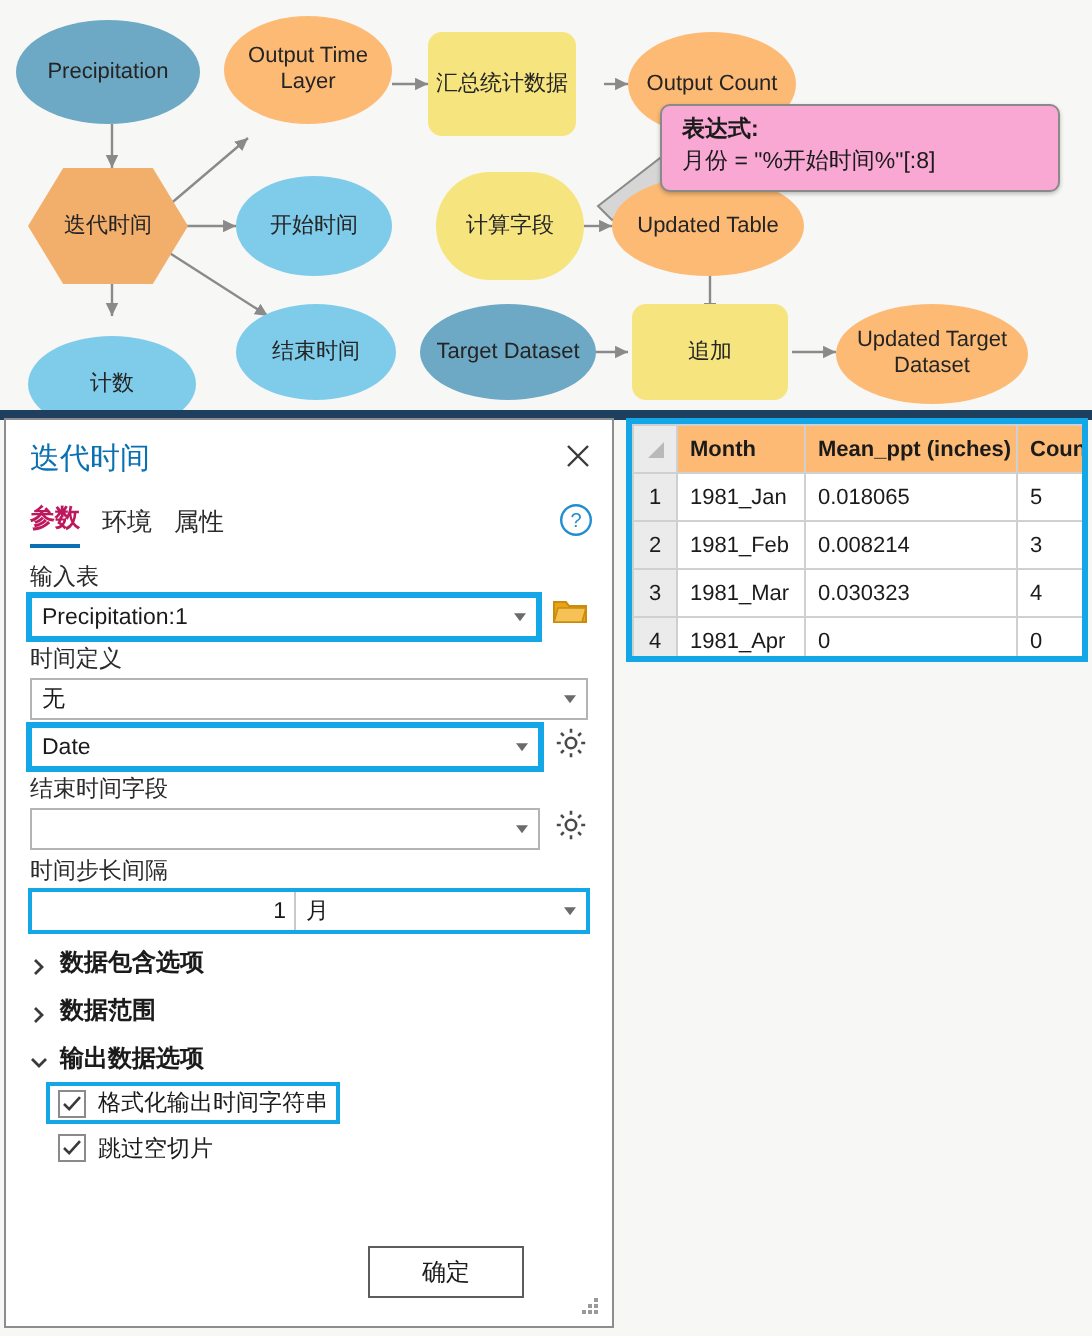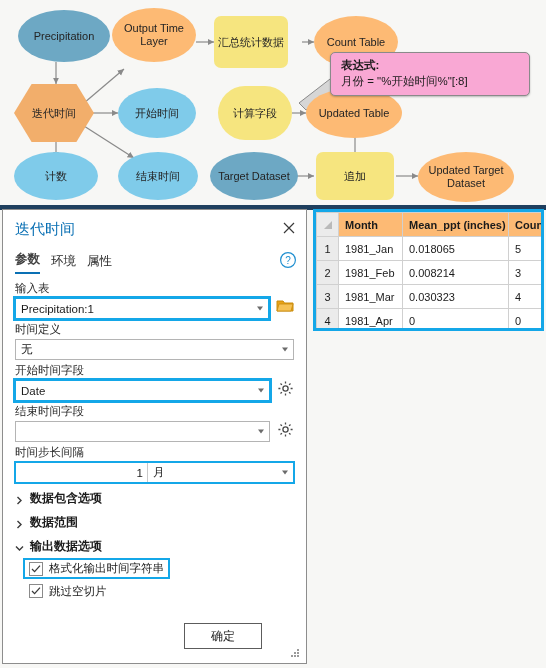--- a/index.html
+++ b/index.html
@@ -45,21 +45,21 @@
   
   .gp{
     position:absolute;left:2px;top:209px;width:305px;height:455px;
     background:#ffffff;border:1px solid #8d8d8d;box-sizing:border-box;
   }
   .gp-title{position:absolute;left:12px;top:10px;font-size:15px;color:#0a70b4;}
   .gp-close{position:absolute;right:9px;top:10px;width:16px;height:16px;cursor:pointer;}
   .gp-close svg{display:block;}
   .gp-tabs{position:absolute;left:12px;top:41px;display:flex;gap:11px;align-items:flex-end;}
   .gp-tab{font-size:12.5px;color:#2b2b2b;padding-bottom:4px;cursor:pointer;}
-  .gp-tab.active{font-weight:bold;border-bottom:2px solid #0a70b4;color:#404040;}
+  .gp-tab.active{font-weight:bold;border-bottom:2px solid #0a70b4;color:#be185d;}
   .gp-help{position:absolute;right:9px;top:41px;width:18px;height:18px;cursor:pointer;}
   .gp-help svg{display:block;}
 
   .gp-body{position:absolute;left:0;top:68px;width:303px;}
   .fld{padding:0 12px;margin-top:3px;position:relative;}
   .fld-label{font-size:11.5px;color:#2b2b2b;margin-bottom:2px;}
   .ctl{
     position:relative;height:21px;border:1px solid #b4b4b4;background:#fff;box-sizing:border-box;
     display:flex;align-items:center;padding:0 18px 0 5px;font-size:11.5px;color:#1b1b1b;
   }
@@ -129,53 +129,53 @@
         <path d="M292,113 L306,113"></path>
         <path d="M355,136 L355,158"></path>
         <path d="M296,176 L314,176"></path>
         <path d="M396,176 L418,176"></path>
       </g>
       <g stroke="#8a8a8a" stroke-width="1" fill="#d6d6d6">
         <path d="M299,103 L352,62 L372,70 L306,110 Z"></path>
       </g>
     </svg>
 
-    <div class="node oval blue-dark" style="left:18px;top:10px;width:92px;height:52px;justify-content:center;">
+    <div class="node oval blue-dark" style="left:8px;top:10px;width:92px;height:52px;justify-content:center;">
       <span>Precipitation</span>
     </div>
 
     <div class="node oval green" style="left:112px;top:8px;width:84px;height:54px;">
       <span>Output Time Layer</span>
     </div>
 
     <div class="node yellow" style="left:214px;top:16px;width:74px;height:52px;">
       <span>汇总统计数据</span>
     </div>
 
     <div class="node oval green" style="left:314px;top:16px;width:84px;height:52px;">
-      <span>Count Table</span>
+      <span>Output Count</span>
     </div>
 
     <div class="node hex hexshape" style="left:14px;top:84px;width:80px;height:58px;">
       <span>迭代时间</span>
     </div>
 
     <div class="node oval blue-light" style="left:118px;top:88px;width:78px;height:50px;">
       <span>开始时间</span>
     </div>
 
     <div class="node yellow" style="left:218px;top:86px;width:74px;height:54px;border-radius:27px;">
       <span>计算字段</span>
     </div>
 
     <div class="node oval green" style="left:306px;top:88px;width:96px;height:50px;">
       <span>Updated Table</span>
     </div>
 
-    <div class="node oval blue-light" style="left:14px;top:152px;width:84px;height:48px;">
+    <div class="node oval blue-light" style="left:14px;top:168px;width:84px;height:48px;">
       <span>计数</span>
     </div>
 
     <div class="node oval blue-light" style="left:118px;top:152px;width:80px;height:48px;">
       <span>结束时间</span>
     </div>
 
     <div class="node oval blue-dark" style="left:210px;top:152px;width:88px;height:48px;">
       <span>Target Dataset</span>
     </div>
@@ -239,21 +239,20 @@
 
       <div class="fld">
         <div class="fld-label">时间定义</div>
         <div class="ctl">
           <span>无</span>
           <span class="caret"></span>
         </div>
       </div>
 
       <div class="fld">
-        <div class="fld-label">开始时间字段</div>
         <div class="row">
           <div class="ctl hl">
             <span>Date</span>
             <span class="caret"></span>
           </div>
           <span class="gear">
             <svg width="17" height="17" viewBox="0 0 17 17">
               <g fill="none" stroke="#4a4a4a" stroke-width="1.3">
                 <circle cx="8.5" cy="8.5" r="2.6"></circle>
                 <path d="M8.5,1.4 L8.5,3.4 M8.5,13.6 L8.5,15.6 M1.4,8.5 L3.4,8.5 M13.6,8.5 L15.6,8.5

